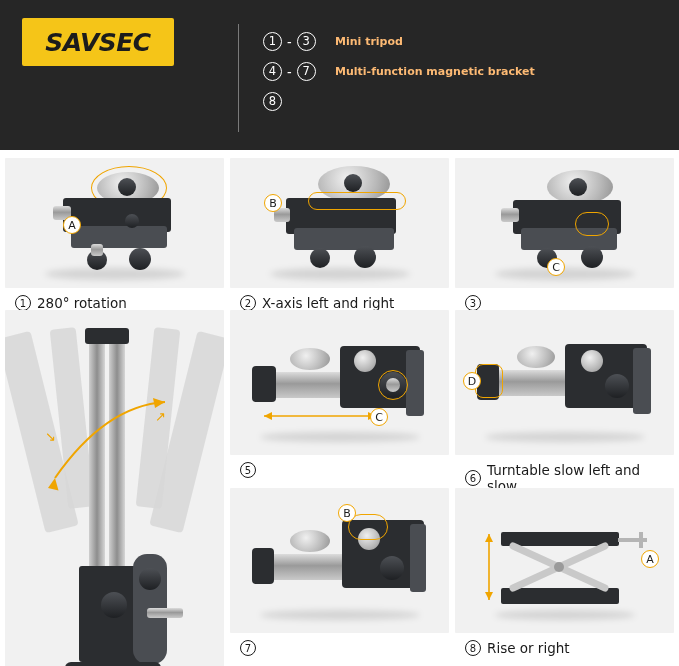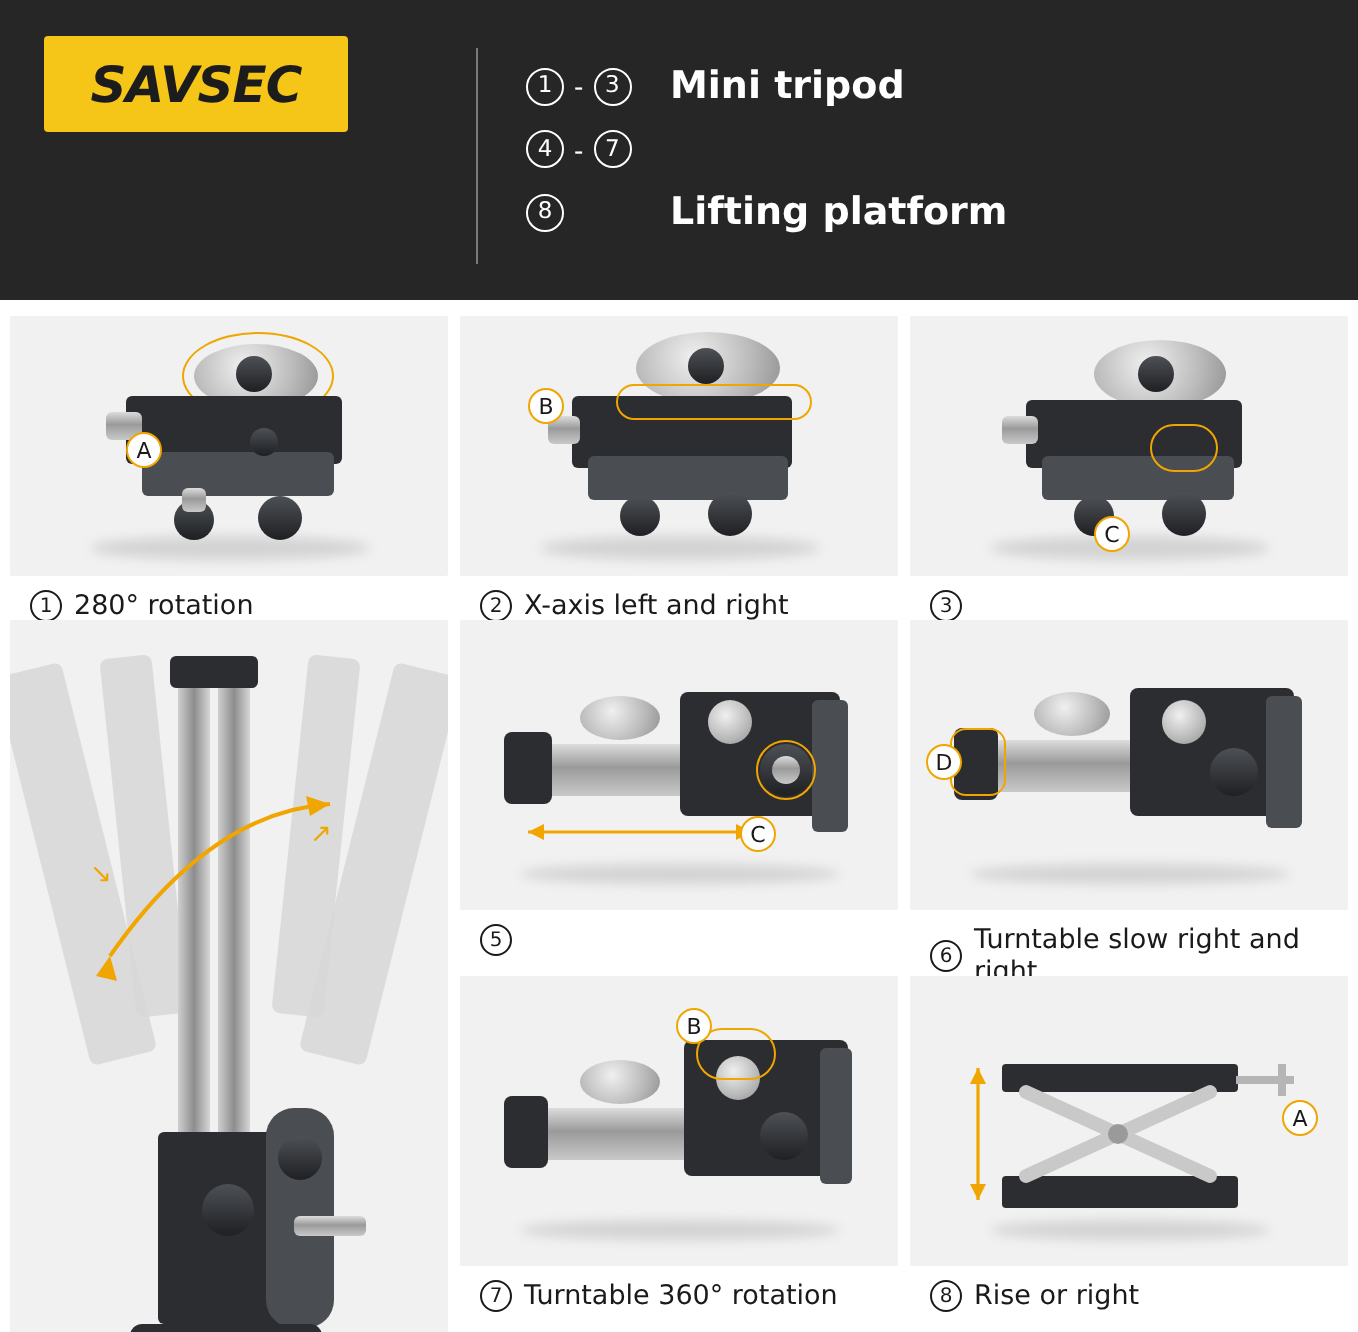--- a/index.html
+++ b/index.html
@@ -64,23 +64,23 @@
     width: 19px; height: 19px;
     border: 1.6px solid #ffffff;
     border-radius: 50%;
     font-size: 11.5px;
     line-height: 1;
     color: #ffffff;
     font-family: "DejaVu Sans", sans-serif;
   }
   .dash { margin: 0 5px; color: #ffffff; font-size: 14px; }
   .legend-label {
-    font-size: 19px;
+    font-size: 11px;
     font-weight: bold;
-    color: #ffffff;
+    color: #fdba74;
     white-space: nowrap;
     font-family: "DejaVu Sans", sans-serif;
   }
 
   
   .grid {
     position: relative;
     width: 679px;
   }
   .cell { position: absolute; }
@@ -158,26 +158,26 @@
           <span class="circ">3</span>
         </span>
         <span class="legend-label">Mini tripod</span>
       </div>
       <div class="legend-row">
         <span class="legend-nums">
           <span class="circ">4</span>
           <span class="dash">-</span>
           <span class="circ">7</span>
         </span>
+        <span class="legend-label">Multi-function magnetic bracket</span>
       </div>
       <div class="legend-row">
         <span class="legend-nums">
           <span class="circ">8</span>
         </span>
-        <span class="legend-label">Lifting platform</span>
       </div>
     </div>
   </div>
 
   <div class="grid">
 
     <div class="cell" style="left:5px; top:8px; width:219px;">
       <div class="panel" style="height:130px;">
         <div class="shadowy" style="left:40px; top:110px; width:140px; height:12px;"></div>
         <div class="disc" style="left:92px; top:14px; width:62px; height:32px;"></div>
@@ -295,40 +295,39 @@
         <div class="body-dark" style="left:110px; top:34px; width:82px; height:64px; border-radius:4px;"></div>
         <div class="disc" style="left:62px; top:36px; width:38px; height:22px;"></div>
         <div class="disc" style="left:126px; top:40px; width:22px; height:22px;"></div>
         <div class="body-mid" style="left:178px; top:38px; width:18px; height:66px;"></div>
         <div class="knob" style="left:150px; top:64px; width:24px; height:24px;"></div>
         <div class="ring-hl" style="left:20px; top:54px; width:28px; height:34px; border-radius:8px;"></div>
         <div class="badge" style="left:8px; top:62px;">D</div>
       </div>
       <div class="caption">
         <span class="circ-dark">6</span>
-        <span class="cap-text">Turntable slow right and right</span>
+        <span class="cap-text">Turntable slow left and slow</span>
       </div>
     </div>
 
     <div class="cell" style="left:230px; top:338px; width:219px;">
       <div class="panel" style="height:145px;">
         <div class="shadowy" style="left:30px; top:122px; width:160px; height:10px;"></div>
         <div class="metal" style="left:32px; top:66px; width:122px; height:26px;"></div>
         <div class="body-dark" style="left:22px; top:60px; width:22px; height:36px; border-radius:4px;"></div>
         <div class="body-dark" style="left:112px; top:32px; width:82px; height:68px; border-radius:4px;"></div>
         <div class="disc" style="left:60px; top:42px; width:40px; height:22px;"></div>
         <div class="disc" style="left:128px; top:40px; width:22px; height:22px;"></div>
         <div class="body-mid" style="left:180px; top:36px; width:16px; height:68px;"></div>
         <div class="knob" style="left:150px; top:68px; width:24px; height:24px;"></div>
         <div class="ring-hl" style="left:118px; top:26px; width:40px; height:26px; border-radius:13px;"></div>
         <div class="badge" style="left:108px; top:16px;">B</div>
       </div>
       <div class="caption">
         <span class="circ-dark">7</span>
-        <span class="cap-text">Turntable 360° rotation</span>
       </div>
     </div>
 
     <div class="cell" style="left:455px; top:338px; width:219px;">
       <div class="panel" style="height:145px;">
         <div class="shadowy" style="left:40px; top:122px; width:140px; height:10px;"></div>
         <div class="body-dark" style="left:46px; top:44px; width:118px; height:14px; border-radius:2px;"></div>
         <div class="body-dark" style="left:46px; top:100px; width:118px; height:16px; border-radius:2px;"></div>
         <svg width="219" height="145" style="position:absolute; left:0; top:0;">
           <path d="M58 100 L150 58" stroke="#c9c9c9" stroke-width="7" stroke-linecap="round"></path>

